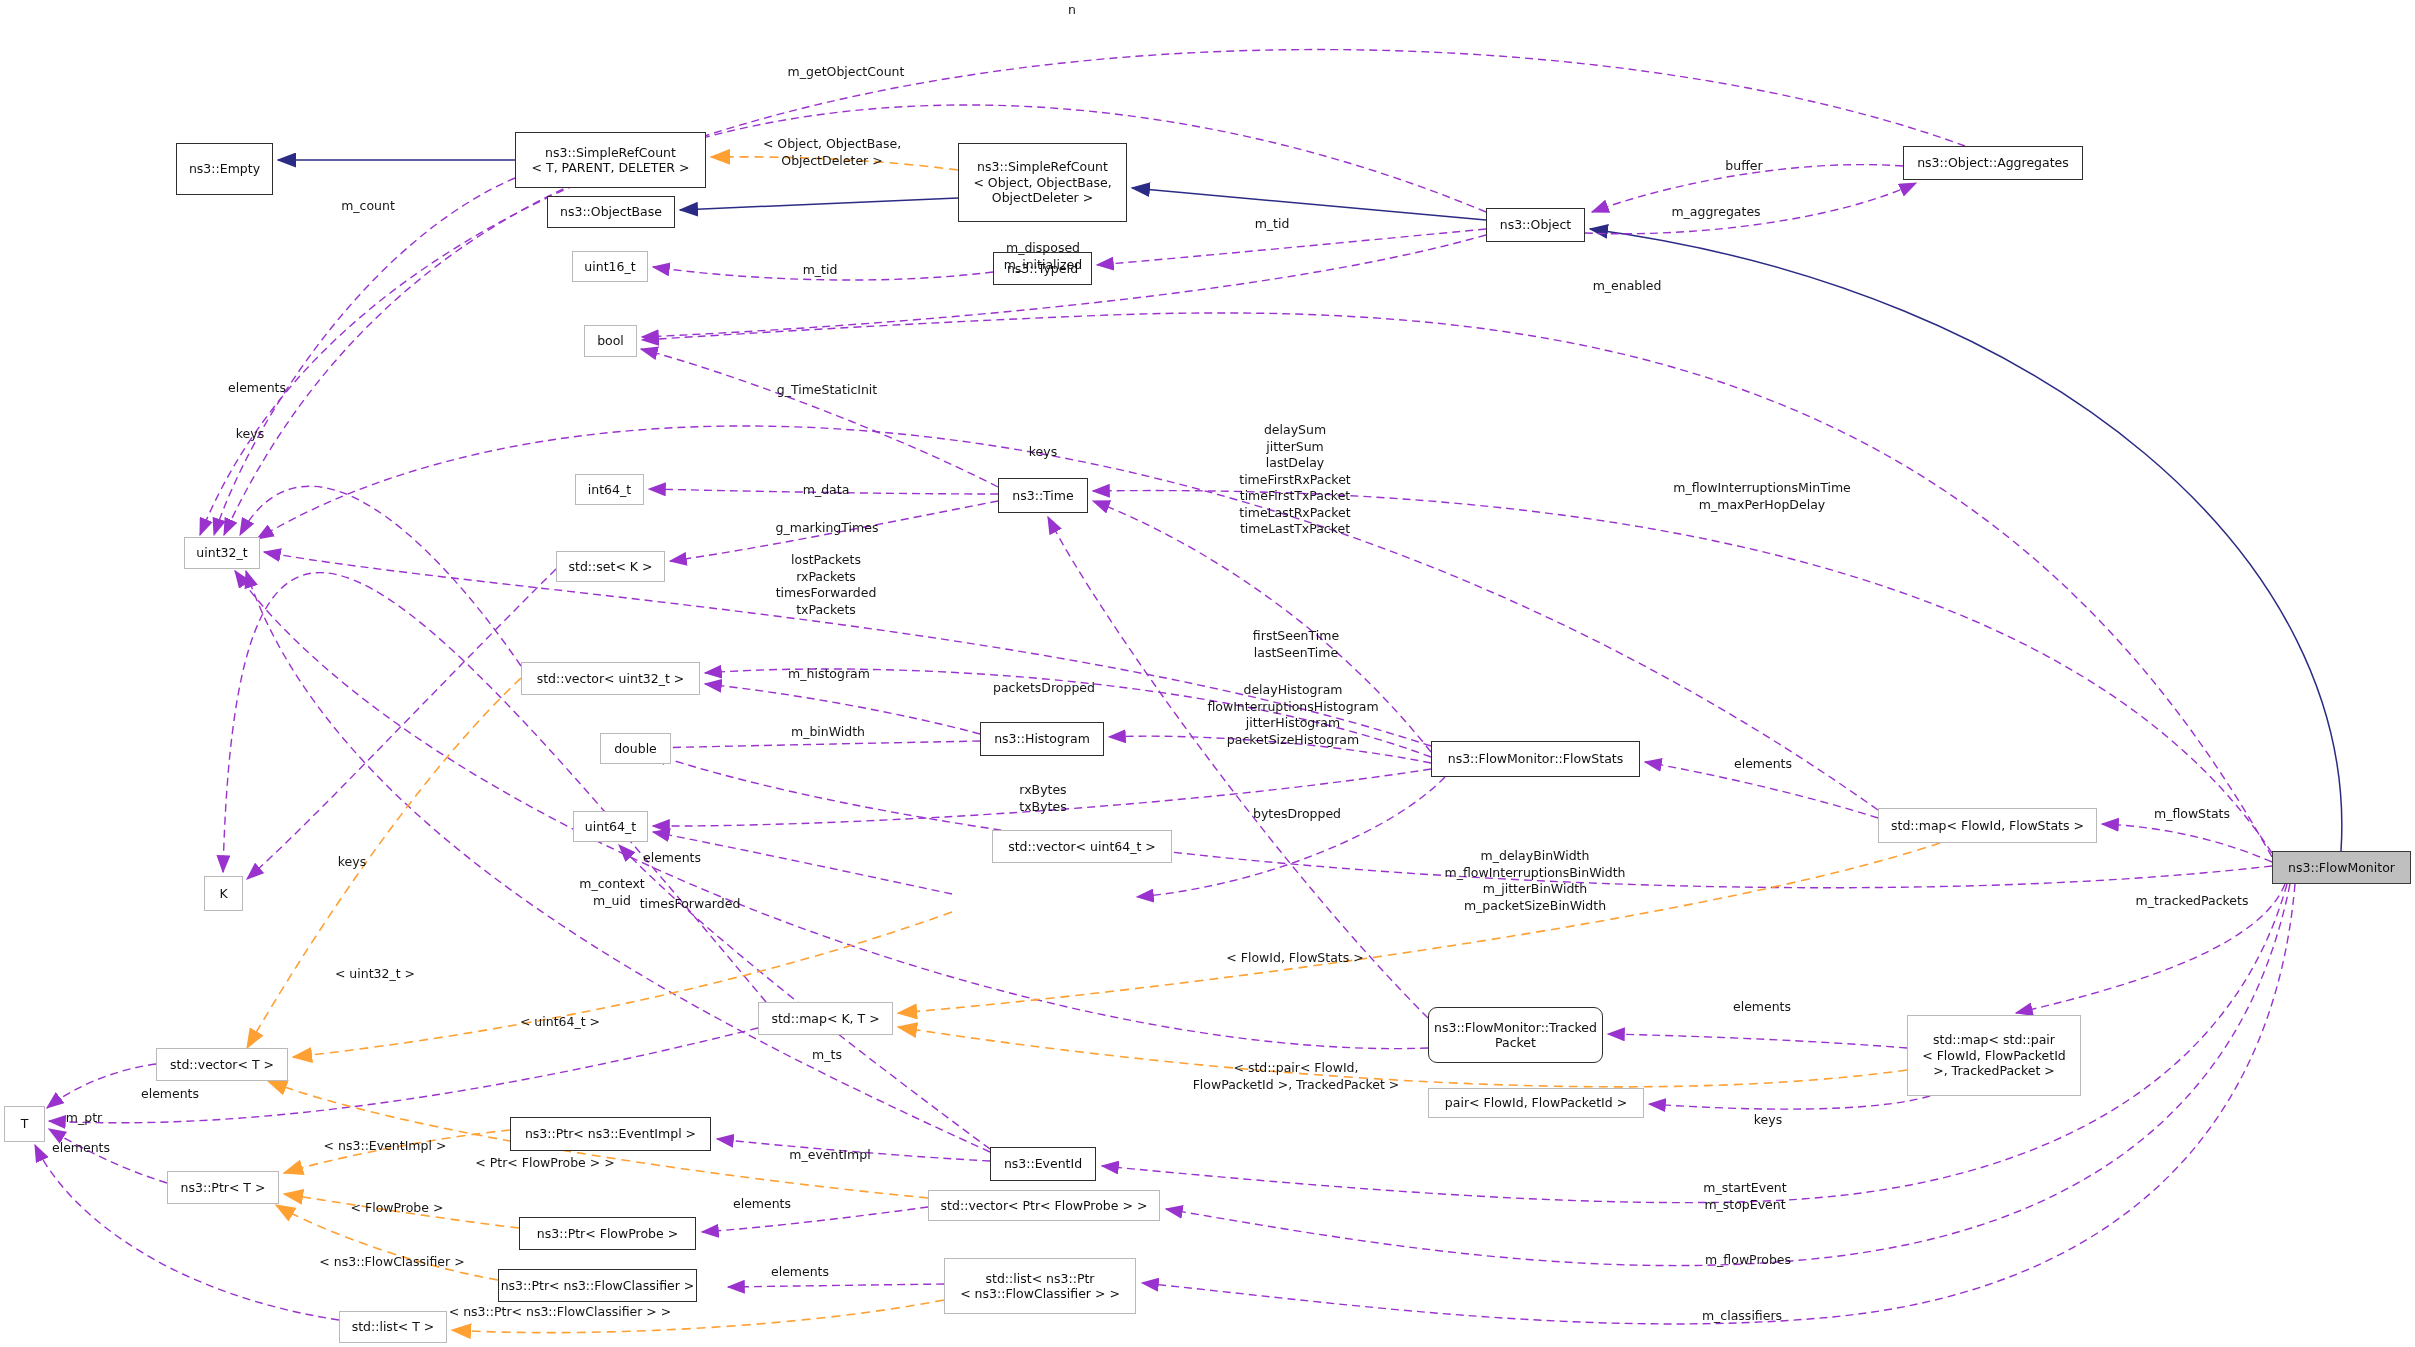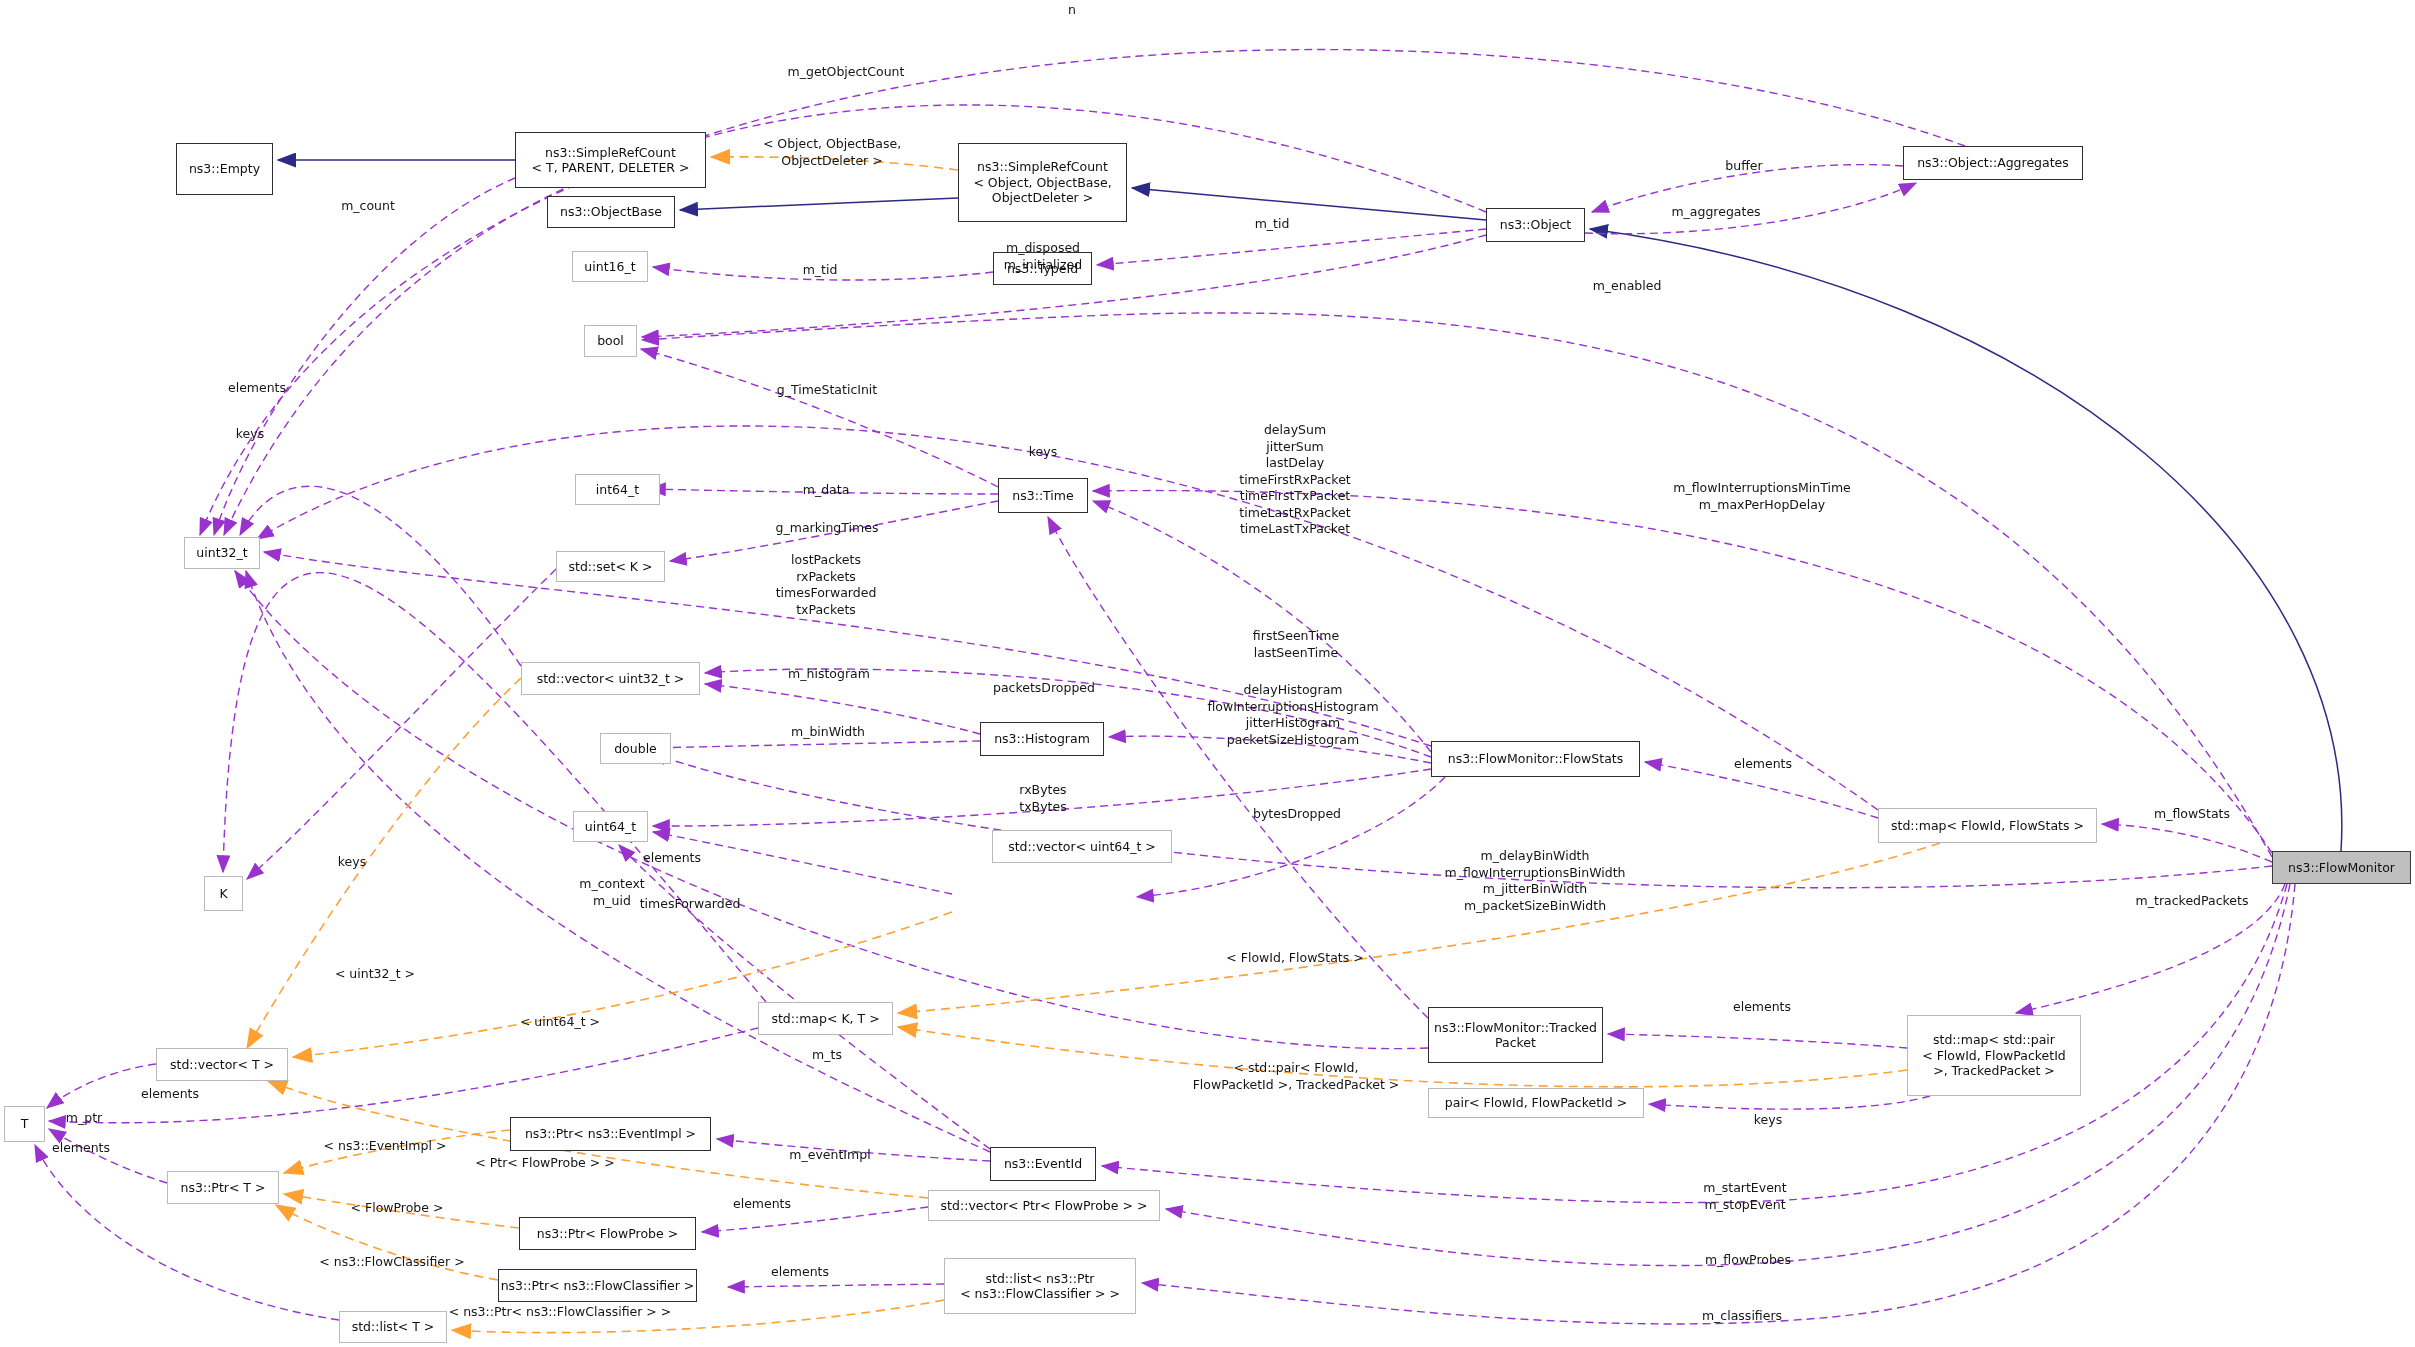--- a/index.html
+++ b/index.html
@@ -121,21 +121,21 @@
       </div>
       <div class="node class" style="left: 1486px; top: 208px; width: 99px; height: 34px;">
         <div>ns3::Object</div>
       </div>
       <div class="node class" style="left: 1903px; top: 146px; width: 180px; height: 34px;">
         <div>ns3::Object::Aggregates</div>
       </div>
       <div class="node plain" style="left: 584px; top: 325px; width: 53px; height: 32px;">
         <div>bool</div>
       </div>
-      <div class="node plain" style="left: 575px; top: 474px; width: 85px; height: 31px;">
+      <div class="node plain" style="left: 575px; top: 474px; width: 69px; height: 31px;">
         <div>int64_t</div>
       </div>
       <div class="node plain" style="left: 184px; top: 537px; width: 76px; height: 32px;">
         <div>uint32_t</div>
       </div>
       <div class="node plain" style="left: 556px; top: 551px; width: 109px; height: 31px;">
         <div>std::set&lt; K &gt;</div>
       </div>
       <div class="node class" style="left: 998px; top: 478px; width: 90px; height: 35px;">
         <div>ns3::Time</div>
@@ -163,21 +163,21 @@
       </div>
       <div class="node plain" style="left: 204px; top: 876px; width: 39px; height: 35px;">
         <div>K</div>
       </div>
       <div class="node plain" style="left: 156px; top: 1048px; width: 132px; height: 33px;">
         <div>std::vector&lt; T &gt;</div>
       </div>
       <div class="node plain" style="left: 758px; top: 1002px; width: 135px; height: 33px;">
         <div>std::map&lt; K, T &gt;</div>
       </div>
-      <div class="node class" style="left: 1428px; top: 1007px; width: 175px; height: 56px;">
+      <div class="node class" style="left: 1428px; top: 1007px; width: 175px; height: 56px; border-radius: 9px;">
         <div>ns3::FlowMonitor::Tracked</div>
         <div>Packet</div>
       </div>
       <div class="node plain" style="left: 1907px; top: 1015px; width: 174px; height: 81px;">
         <div>std::map&lt; std::pair</div>
         <div>&lt; FlowId, FlowPacketId</div>
         <div> &gt;, TrackedPacket &gt;</div>
       </div>
       <div class="node plain" style="left: 1428px; top: 1088px; width: 216px; height: 30px;">
         <div>pair&lt; FlowId, FlowPacketId &gt;</div>

